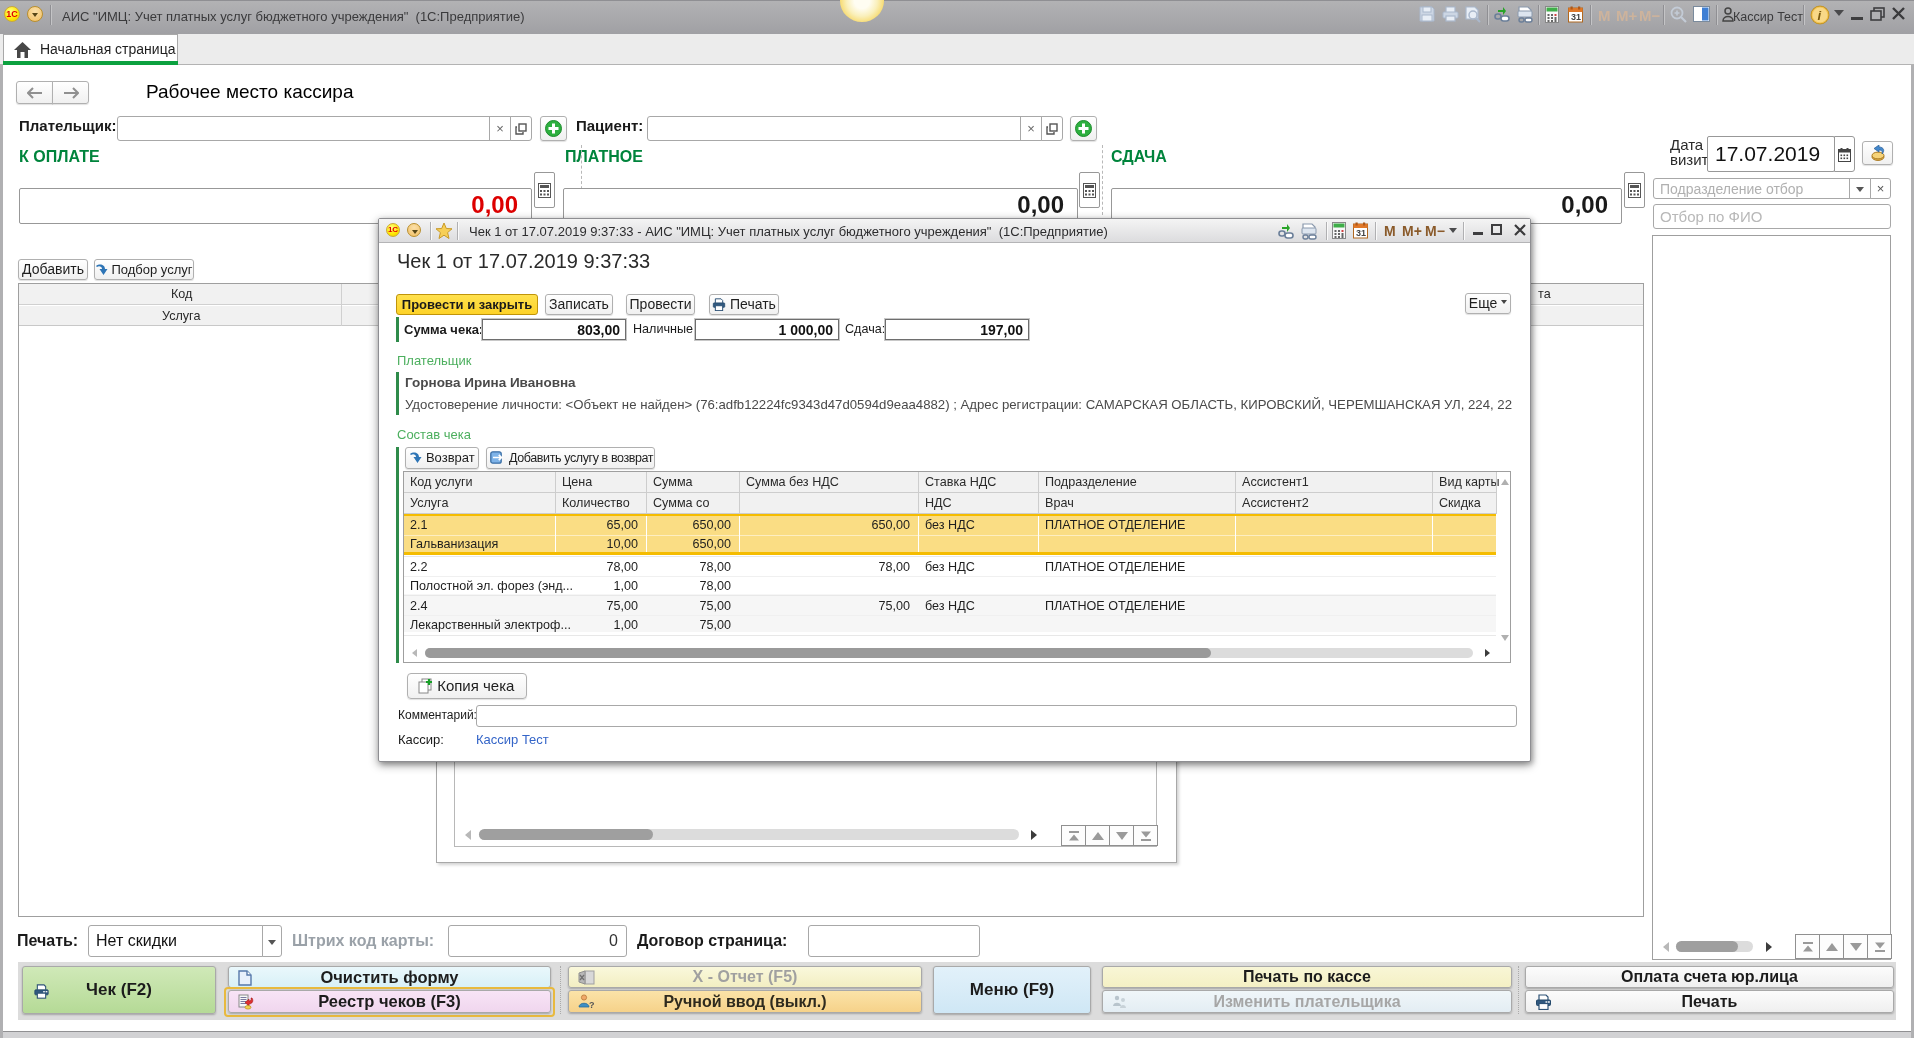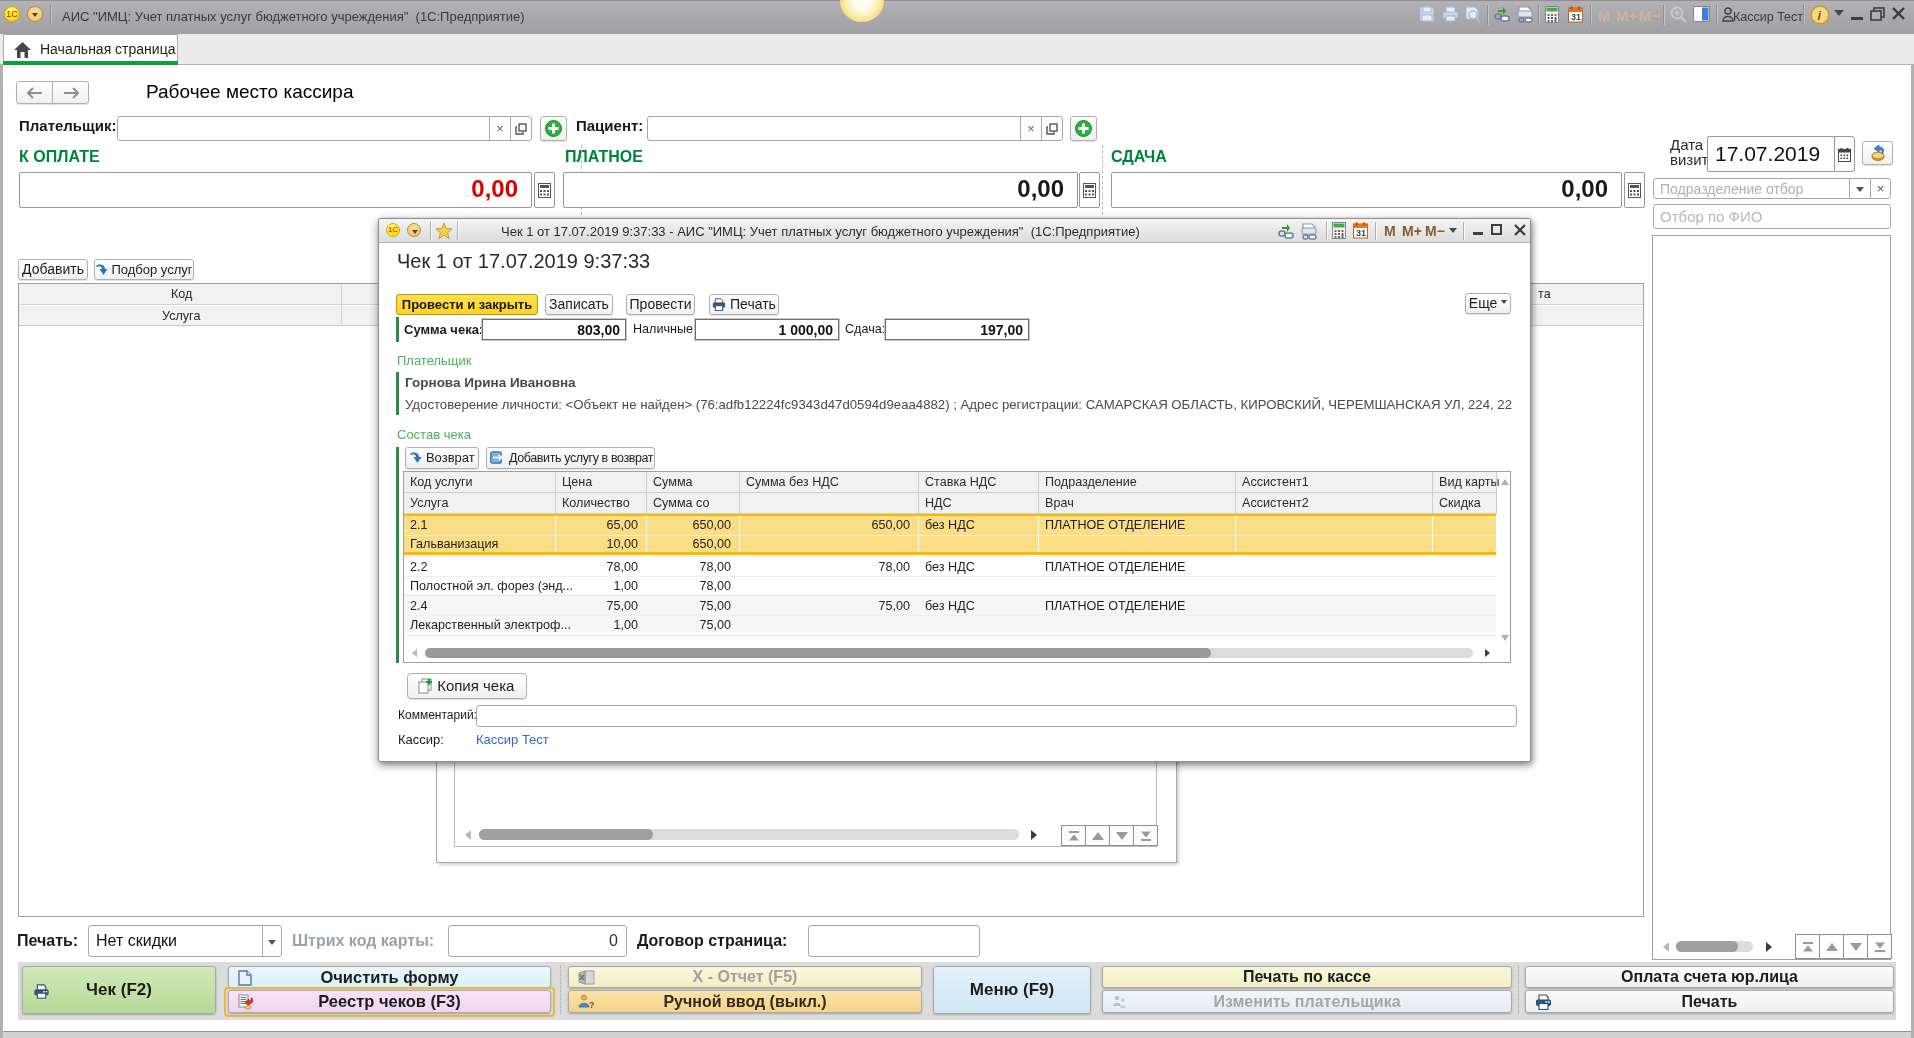--- a/index.html
+++ b/index.html
@@ -5,35 +5,35 @@
 * { margin:0; padding:0; box-sizing:border-box; font-family:"Liberation Sans", sans-serif; }
 html,body { width:1914px; height:1038px; overflow:hidden; background:#fff; }
 .abs { position:absolute; }
 #app { position:relative; width:1914px; height:1038px; background:#fff; }
 
 
 #titlebar { left:0; top:0; width:1914px; height:34px;
   background:linear-gradient(#b2b2b4, #a0a0a4); border-top:1px solid #8f8f93; }
 .tb-text { color:#3a3a3c; font-size:13px; }
 .tb-div { width:1px; background:#8f8f93; box-shadow:1px 0 0 #c4c4c6; }
-.circ1c { width:16px; height:16px; border-radius:50%; background:radial-gradient(circle at 40% 30%, #ffff80, #ffe600 60%, #e8c800); border:1px solid #c9a93a; color:#e00000; font-weight:normal; font-size:9px; text-align:center; line-height:14px; }
+.circ1c { width:16px; height:16px; border-radius:50%; background:radial-gradient(circle at 40% 30%, #ffff80, #ffe600 60%, #e8c800); border:1px solid #c9a93a; color:#e00000; font-weight:bold; font-size:9px; text-align:center; line-height:14px; }
 .circdd { width:16px; height:16px; border-radius:50%; background:radial-gradient(circle at 50% 30%, #fadfa8, #f2bf62); border:1px solid #b98f2e; }
 .circdd:after { content:""; position:absolute; left:3.5px; top:6px; border:3.5px solid transparent; border-top:4.5px solid #574616; }
 
 
 #tabbar { left:0; top:34px; width:1914px; height:31px; background:#ececec; border-bottom:1px solid #b3b3b3; }
 #tab-active { position:absolute; left:3px; top:34px; width:175px; height:31px; background:#fff; border:1px solid #a8a8a8; border-bottom:none; }
 #tab-green { position:absolute; left:3px; top:61px; width:175px; height:4px; background:#0ca13f; }
 
 
 .btn { position:absolute; white-space:nowrap; overflow:hidden; background:linear-gradient(#ffffff,#f0f0f0); border:1px solid #b0b0b0; border-radius:3px; font-size:14px; color:#1e1e1e; text-align:center; box-shadow:0 1px 1px rgba(0,0,0,0.12); }
 .input { position:absolute; background:#fff; border:1px solid #a8a8a8; border-radius:2px; }
 .glabel { position:absolute; color:#00843c; font-weight:bold; font-size:16px; }
 .blabel { position:absolute; font-weight:bold; font-size:15px; color:#1a1a1a; }
-.biginput { position:absolute; background:#fff; border:1px solid #989898; border-radius:2px; font-weight:bold; font-size:24px; text-align:right; padding-right:13px; line-height:32px; }
+.biginput { position:absolute; background:#fff; border:1px solid #989898; border-radius:2px; font-weight:bold; font-size:24px; text-align:right; padding-right:13px; line-height:32px;margin-top:16px; }
 .calcbtn { position:absolute; background:#fff; border:1px solid #989898; border-radius:2px; }
 .dashsep { position:absolute; width:0; border-left:1px dashed #b8b8b8; }
 .dlginput { height:21px; background:#fff; border:1px solid #6e6e6e; box-shadow:0 0 0 1px #c8c8c8; font-weight:bold; font-size:14px; color:#111; text-align:right; padding:2px 5px 0 0; }
 .bigbtn { white-space:nowrap; overflow:hidden; border:1px solid #a9a9a9; border-radius:3px; text-align:center; font-weight:bold; color:#1c1c1c; box-shadow:0 1px 2px rgba(0,0,0,0.25); }
 .navbtns { width:97px; height:25px; }
 .navbtns span { position:absolute; top:0; width:25px; height:25px; background:#fdfdfd; border:1px solid #909090; }
 .navbtns svg { position:absolute; left:5px; top:6px; }
 .navbtns.small span { height:21px; }
 .navbtns.small svg { top:4px; }
 </style>
@@ -402,21 +402,21 @@
 
 <div id="dialog" class="abs" style="left:378px; top:218px; width:1153px; height:544px; background:#fff; border:1px solid #8e8e92; box-shadow:0 3px 10px rgba(0,0,0,0.4), 2px 2px 5px rgba(0,0,0,0.22); border-radius:2px;">
   <div class="abs" style="left:0; top:0; width:1151px; height:24px; background:linear-gradient(#f4f4f4,#dcdcde); border-bottom:1px solid #b4b4b6;"></div>
   <div class="abs circ1c" style="left:7px; top:4px; width:14px; height:14px; font-size:8px; line-height:12px;">1С</div>
   <div class="abs circdd" style="left:28px; top:4px; width:14px; height:14px;"></div>
   <div class="abs" style="left:51px; top:3px; width:1px; height:18px; background:#b0b0b2; box-shadow:1px 0 0 #fafafa;"></div>
   <svg class="abs" style="left:56px; top:3px;" width="18" height="18" viewBox="0 0 18 18">
         <path d="M9 1 L11.3 6.5 L17 6.8 L12.6 10.6 L14 16.5 L9 13.2 L4 16.5 L5.4 10.6 L1 6.8 L6.7 6.5 Z" fill="#f7cf56" stroke="#c89a28"></path>
       </svg>
   <div class="abs" style="left:78px; top:3px; width:1px; height:18px; background:#b0b0b2; box-shadow:1px 0 0 #fafafa;"></div>
-  <div class="abs" style="left:90px; top:5px; font-size:13px; color:#2c2c2e;margin-left:32px;">Чек 1 от 17.07.2019 9:37:33 - АИС "ИМЦ: Учет платных услуг бюджетного учреждения"&nbsp; (1С:Предприятие)</div>
+  <div class="abs" style="left:90px; top:5px; font-size:13px; color:#2c2c2e;">Чек 1 от 17.07.2019 9:37:33 - АИС "ИМЦ: Учет платных услуг бюджетного учреждения"&nbsp; (1С:Предприятие)</div>
   <svg class="abs" style="left:899px; top:4px;" width="16" height="17" viewBox="0 0 16 17">
         <path d="M8 6 L13 6 L13 3 L16 7 L13 11 L13 8 L8 8 Z" fill="#28a428" transform="translate(-4,-2)"></path>
         <rect x="1" y="8" width="6" height="5" rx="2.5" fill="none" stroke="#6b7f99" stroke-width="1.6"></rect>
         <rect x="7" y="10" width="8" height="5" rx="2.5" fill="#fff" stroke="#6b7f99" stroke-width="1.6"></rect>
       </svg>
   <svg class="abs" style="left:922px; top:4px;" width="17" height="17" viewBox="0 0 17 17">
         <path d="M2 5 L2 1 L11 1 L14 4 L14 5" fill="#fff" stroke="#8a99ad" stroke-width="1.2"></path>
         <rect x="1" y="5" width="14" height="6" rx="1" fill="#dde5ef" stroke="#8a99ad"></rect>
         <rect x="2" y="12" width="5" height="4" rx="2" fill="none" stroke="#6b7f99" stroke-width="1.4"></rect>
         <rect x="8" y="12" width="7" height="4" rx="2" fill="#fff" stroke="#6b7f99" stroke-width="1.4"></rect>

